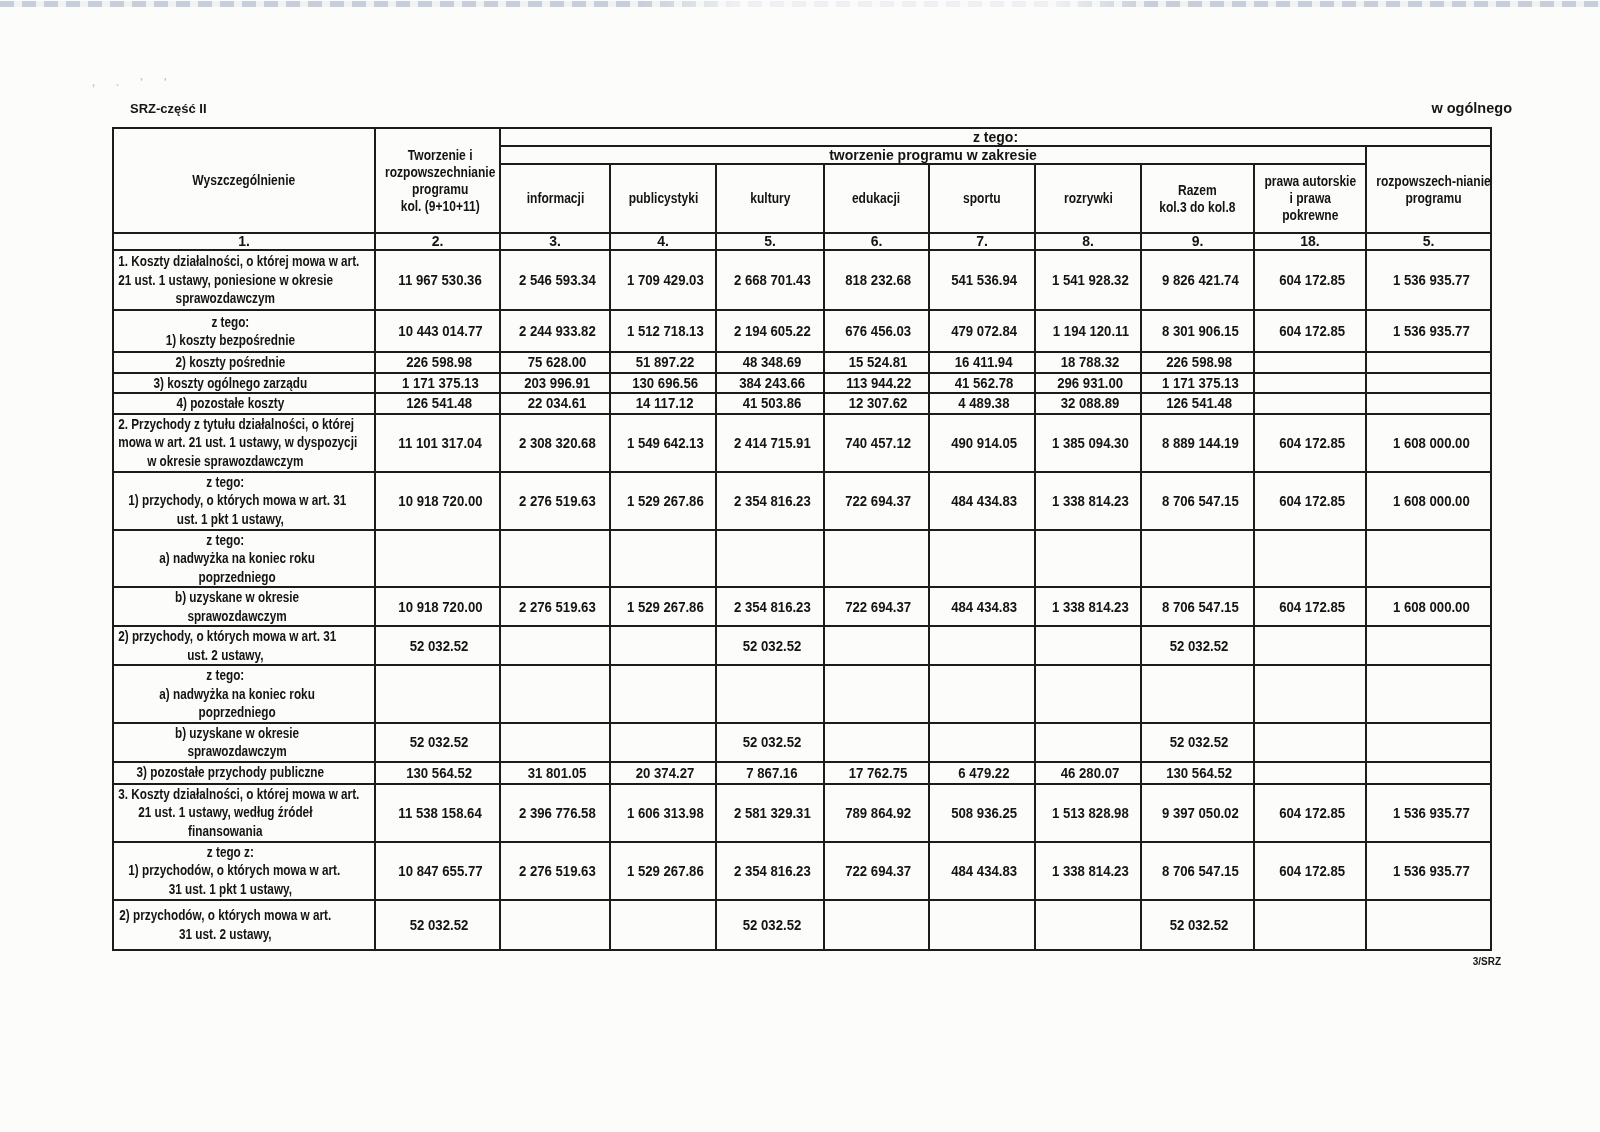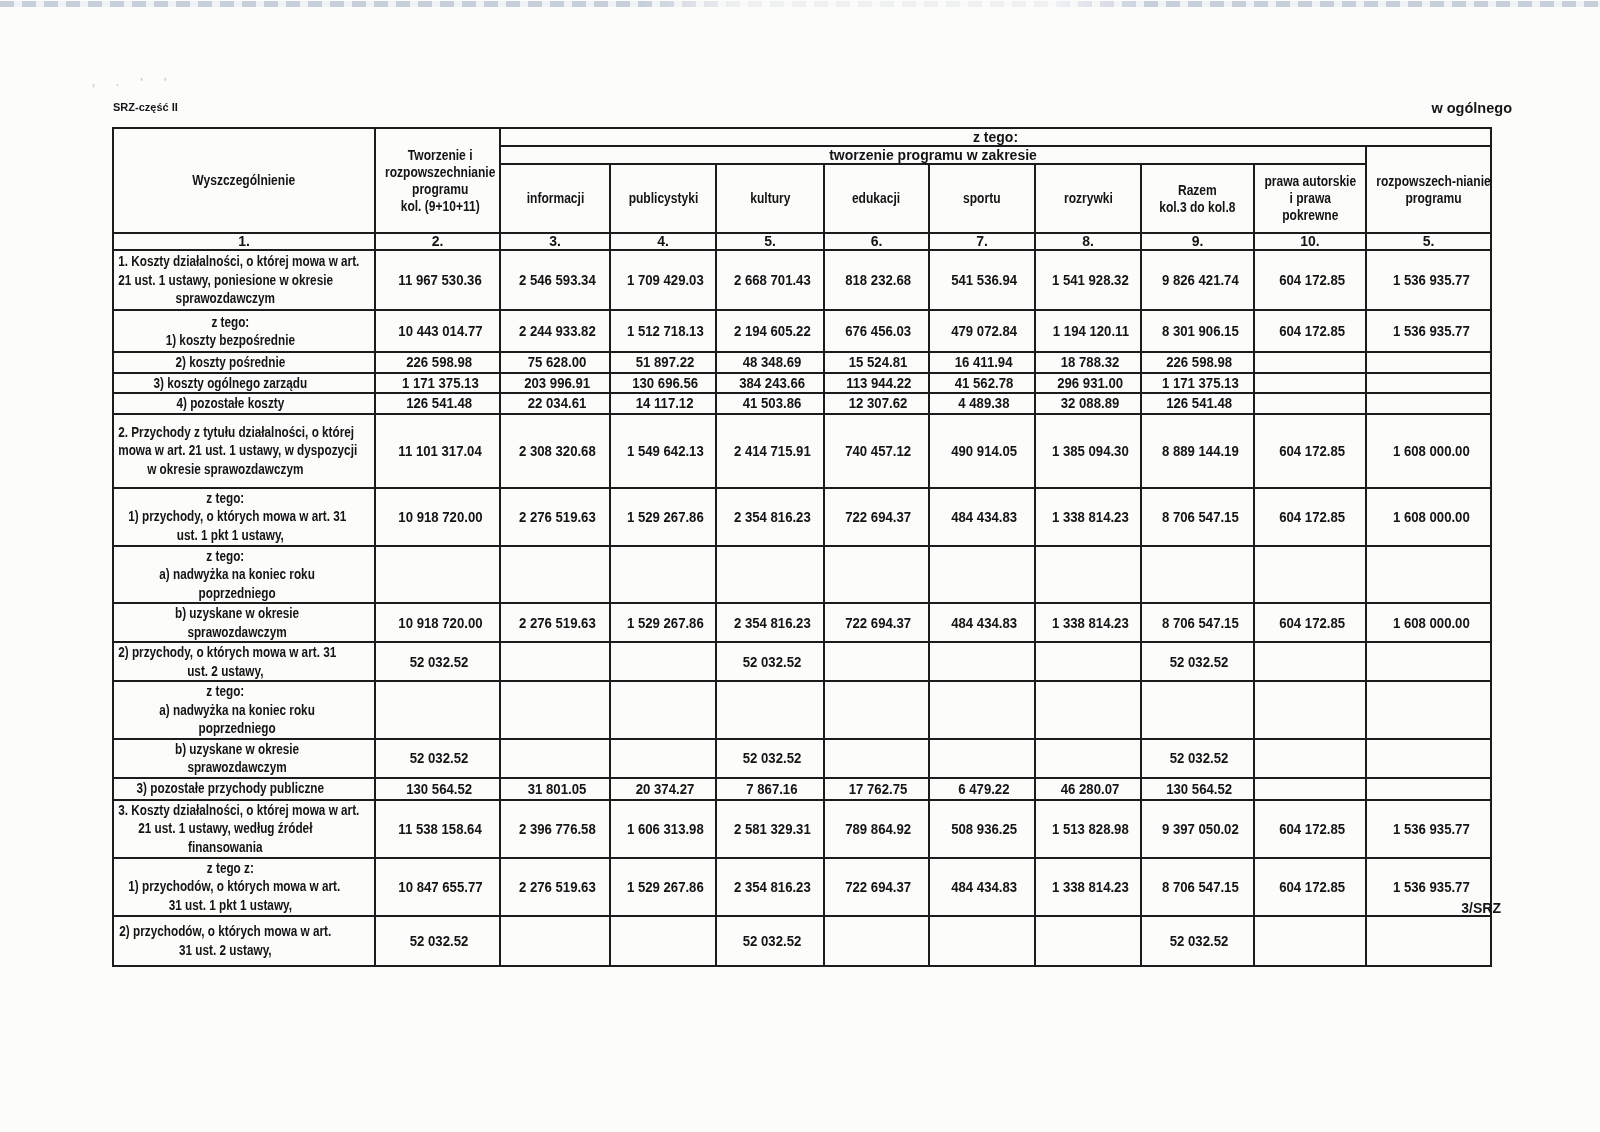--- a/index.html
+++ b/index.html
@@ -17,23 +17,23 @@
         rgba(128,148,176,.55) 0px, rgba(128,148,176,.55) 14px,
         rgba(128,148,176,.12) 14px, rgba(128,148,176,.12) 22px);
     -webkit-mask-image:linear-gradient(90deg,#000 0 40%, rgba(0,0,0,.25) 46% 66%, #000 72% 100%);
             mask-image:linear-gradient(90deg,#000 0 40%, rgba(0,0,0,.25) 46% 66%, #000 72% 100%);
     opacity:.8;
   }
   .specks{
     position:absolute;left:92px;top:76px;font-size:11px;color:#93a0b0;
     letter-spacing:9px;opacity:.55;font-weight:bold;
   }
-  .doc-label{position:absolute;left:113px;top:101px;font-size:11px;font-weight:bold;}
+  .doc-label{position:absolute;left:130px;top:101px;font-size:13px;font-weight:bold;}
   .currency-note{position:absolute;right:88px;top:100px;font-size:14.5px;font-weight:bold;}
-  .page-number{position:absolute;right:99px;top:900px;font-size:14px;font-weight:bold;}
+  .page-number{position:absolute;right:99px;top:956px;font-size:10px;font-weight:bold;}
 
   table.srz{
     position:absolute;left:112px;top:127px;width:1378px;
     border-collapse:collapse;table-layout:fixed;
   }
   table.srz td{
     border:2px solid #1c1c1c;
     padding:0;
     font-weight:bold;font-size:14px;color:#141414;
     vertical-align:middle;text-align:center;
@@ -111,21 +111,21 @@
       <tr style="height:17px" id="colnum-row">
           <td class="numcell">1.</td>
           <td class="numcell">2.</td>
           <td class="numcell">3.</td>
           <td class="numcell">4.</td>
           <td class="numcell">5.</td>
           <td class="numcell">6.</td>
           <td class="numcell">7.</td>
           <td class="numcell">8.</td>
           <td class="numcell">9.</td>
-          <td class="numcell">10.</td>
+          <td class="numcell">18.</td>
           <td class="numcell">5.</td>
         </tr>
     </thead>
     <tbody id="table-body">
         <tr style="height: 60px;">
           <td class="lbl">
             <div class="ll i0">1. Koszty działalności, o której mowa w art.</div>
             <div class="ll i0">21 ust. 1 ustawy, poniesione w okresie</div>
             <div class="ll i0">sprawozdawczym</div>
           </td>
@@ -194,21 +194,21 @@
           <td class="val c3"><span class="num">22 034.61</span></td>
           <td class="val c4"><span class="num">14 117.12</span></td>
           <td class="val c5"><span class="num">41 503.86</span></td>
           <td class="val c6"><span class="num">12 307.62</span></td>
           <td class="val c7"><span class="num">4 489.38</span></td>
           <td class="val c8"><span class="num">32 088.89</span></td>
           <td class="val c9"><span class="num">126 541.48</span></td>
           <td class="val c10"><span class="num"></span></td>
           <td class="val c11"><span class="num"></span></td>
         </tr>
-        <tr style="height: 74px;">
+        <tr style="height: 58px;">
           <td class="lbl">
             <div class="ll i0">2. Przychody z tytułu działalności, o której</div>
             <div class="ll i0">mowa w art. 21 ust. 1 ustawy, w dyspozycji</div>
             <div class="ll i0">w okresie sprawozdawczym</div>
           </td>
           <td class="val c2"><span class="num">11 101 317.04</span></td>
           <td class="val c3"><span class="num">2 308 320.68</span></td>
           <td class="val c4"><span class="num">1 549 642.13</span></td>
           <td class="val c5"><span class="num">2 414 715.91</span></td>
           <td class="val c6"><span class="num">740 457.12</span></td>

